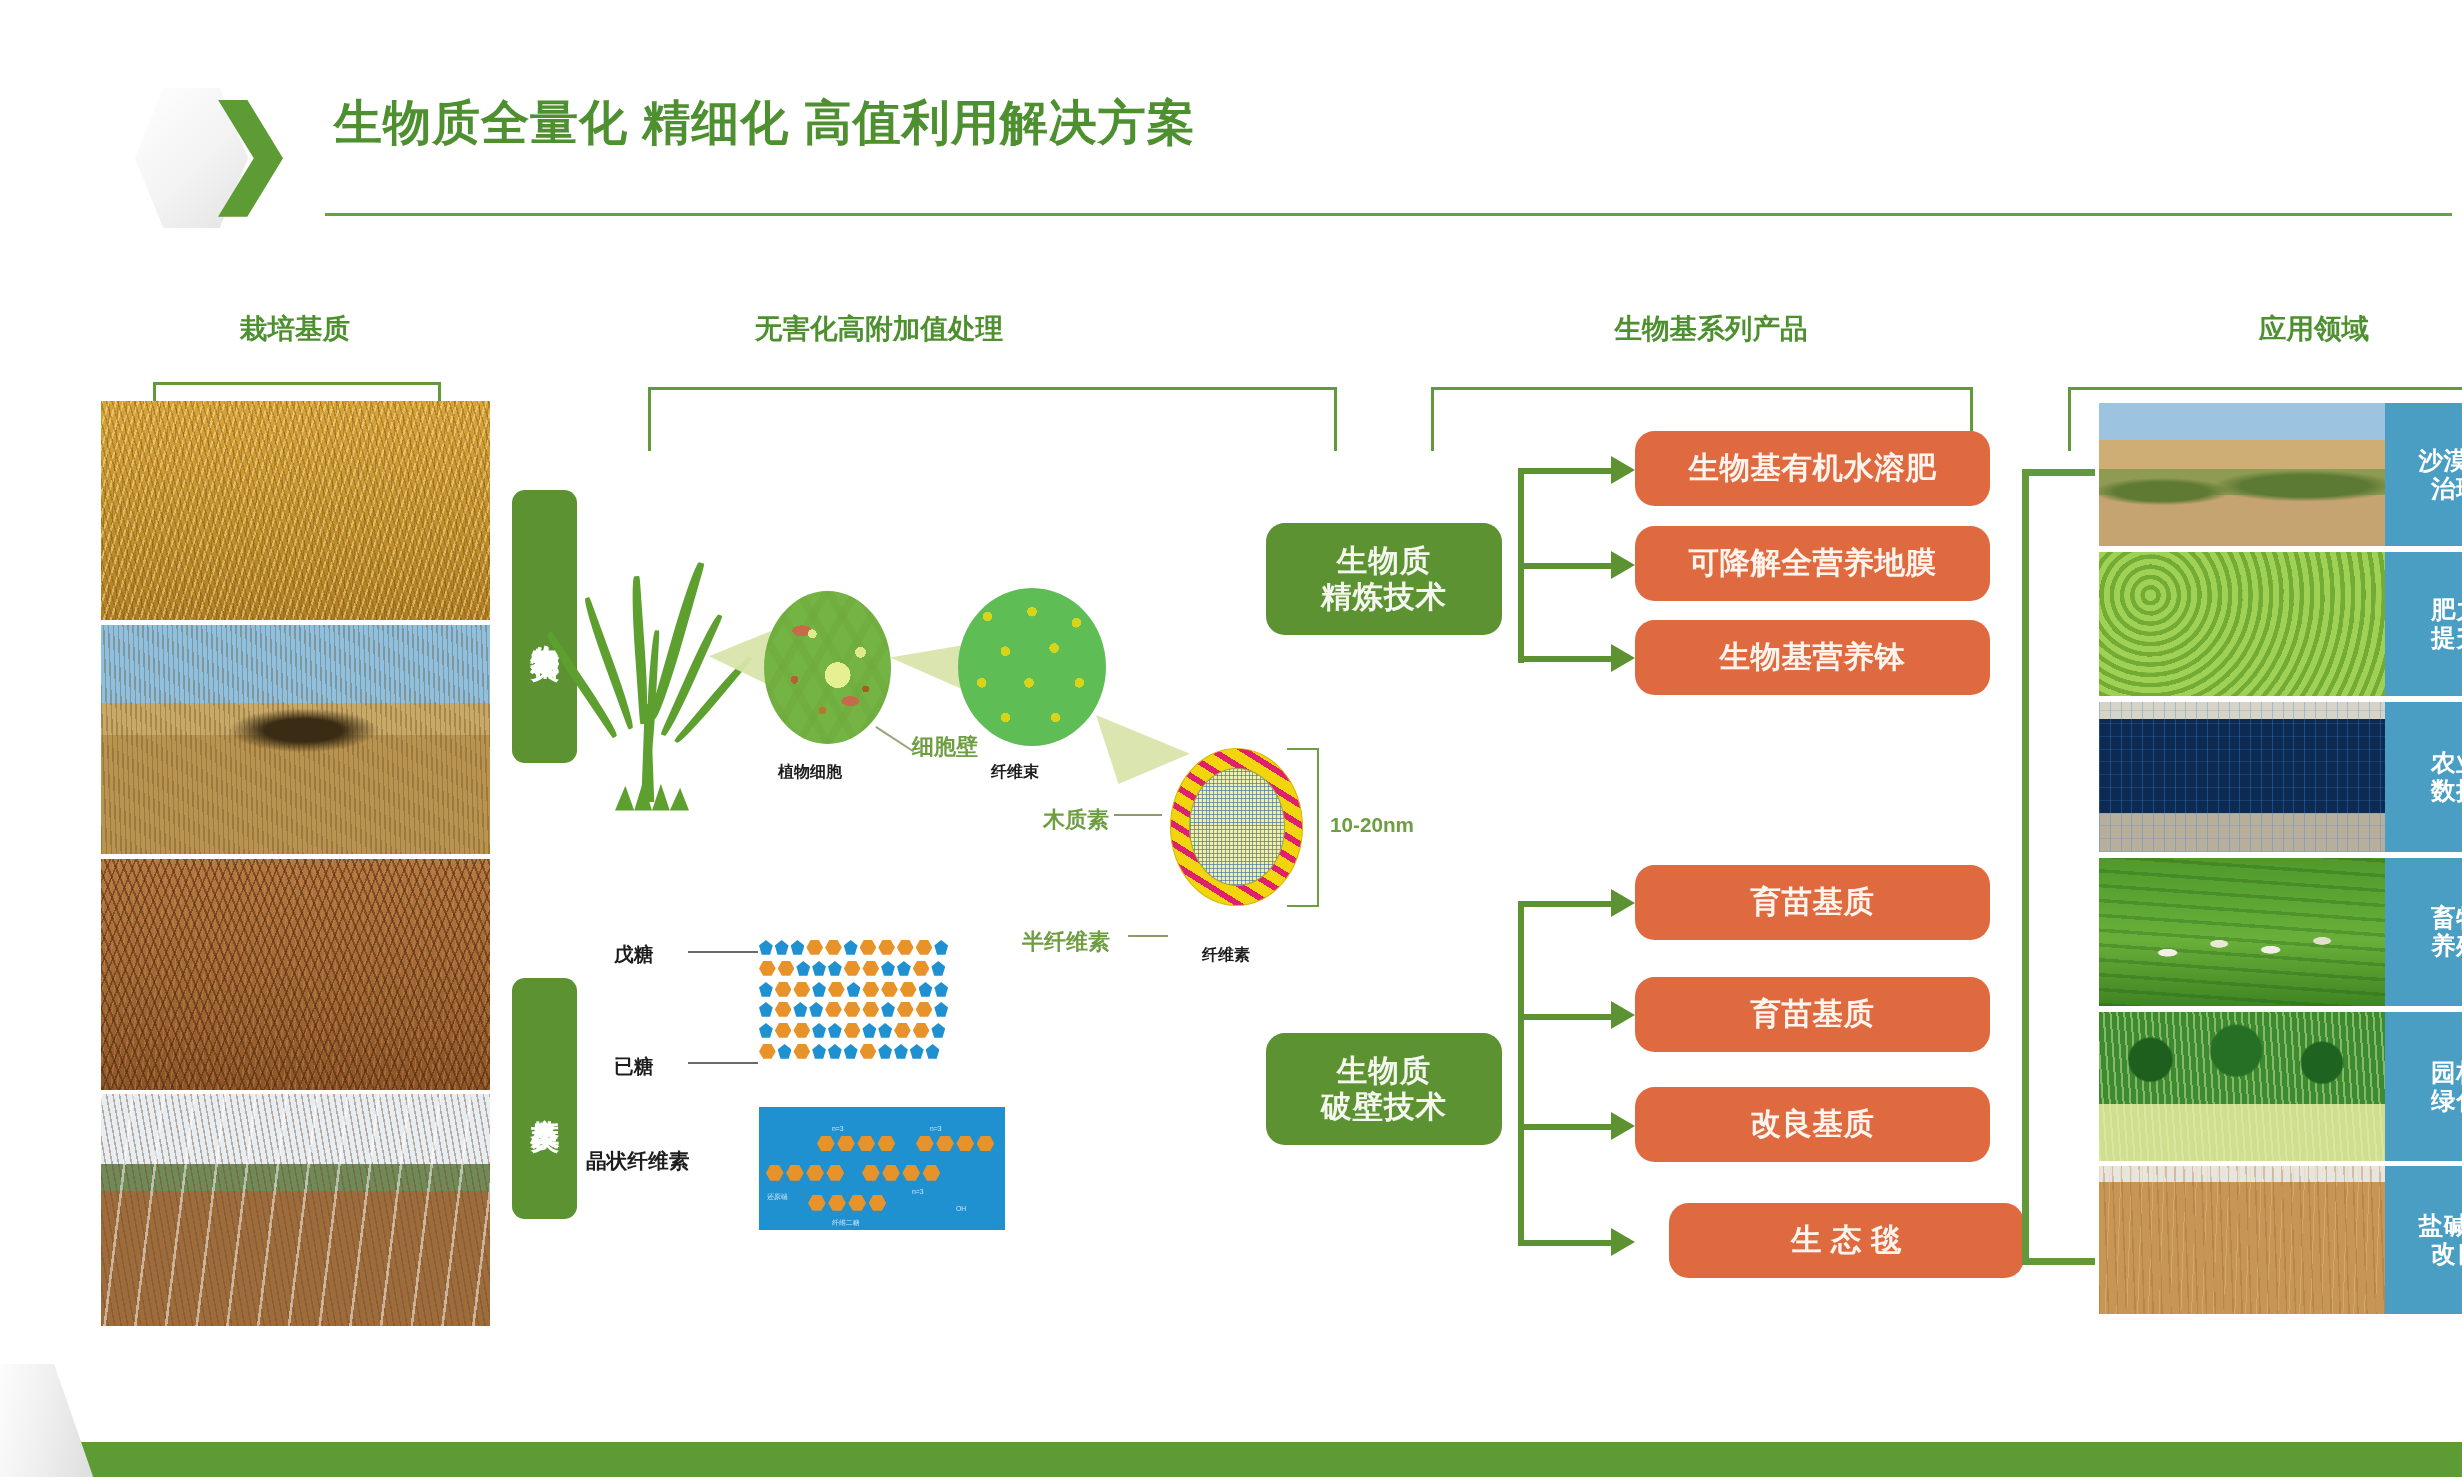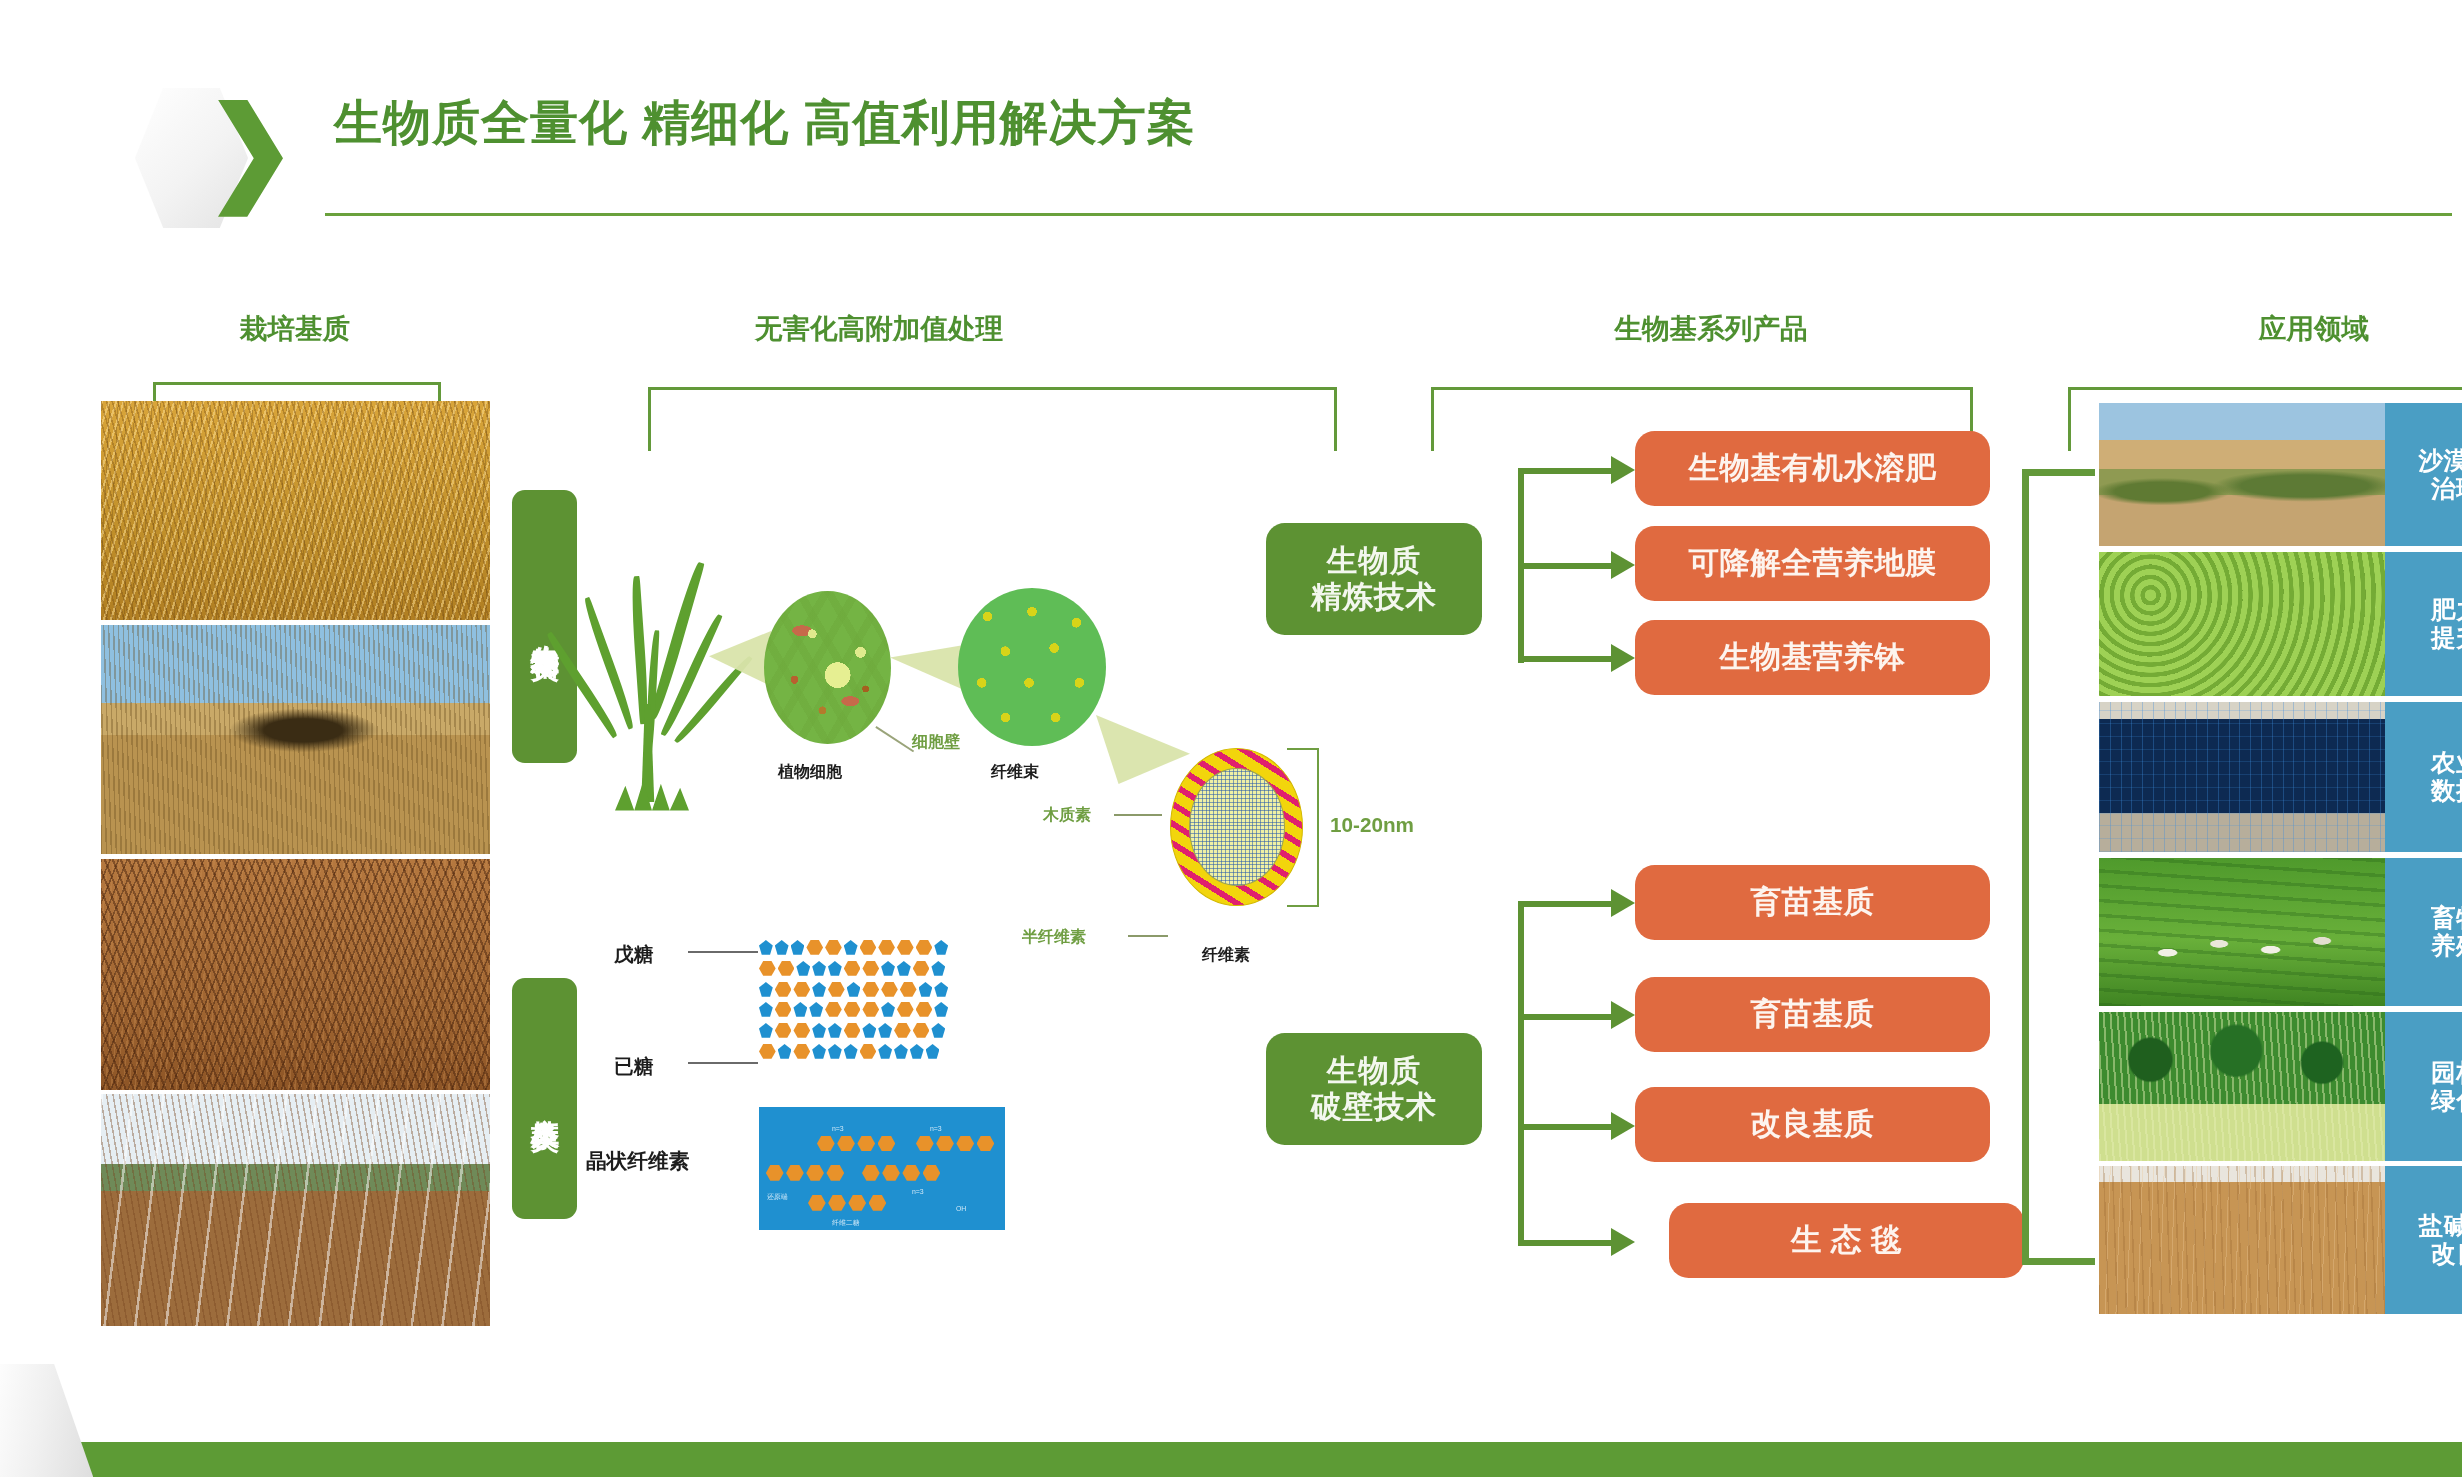--- a/index.html
+++ b/index.html
@@ -117,21 +117,21 @@
       radial-gradient(circle 6.4px at 65% 38%, #d8d419 0 74%, rgba(0,0,0,0) 76%),
       radial-gradient(circle 6.4px at 16% 60%, #d8d419 0 74%, rgba(0,0,0,0) 76%),
       radial-gradient(circle 6.4px at 48% 60%, #d8d419 0 74%, rgba(0,0,0,0) 76%),
       radial-gradient(circle 6.4px at 82% 60%, #d8d419 0 74%, rgba(0,0,0,0) 76%),
       radial-gradient(circle 6.4px at 32% 82%, #d8d419 0 74%, rgba(0,0,0,0) 76%),
       radial-gradient(circle 6.4px at 66% 82%, #d8d419 0 74%, rgba(0,0,0,0) 76%),
       #5fbd56;
   }
 
   .sci-label { position:absolute; font-size:16px; color:#1d1d1d; font-weight:bold; white-space:nowrap; }
-  .sci-label.green { color:#6f9e42; font-size:16px; }
+  .sci-label.green { color:#6f9e42; font-size:22px; }
 
   
   .nano-circle {
     position:absolute; border-radius:50%;
     background:
       repeating-linear-gradient(32deg, #e0206e 0 5.9px, rgba(0,0,0,0) 5.9px 16.7px),
       #f2d50c;
     border:1px solid #d2b800;
   }
   .nano-core {
@@ -155,21 +155,21 @@
   #crystal-box {
     position:absolute; background:#1f90d0;
   }
   .cb-row { position:absolute; display:flex; gap:2.5px; }
   .cb-hex { width:17.7px; height:15.8px; background:#e8922a;
             clip-path:polygon(25% 0,75% 0,100% 50%,75% 100%,25% 100%,0 50%); }
   .cb-tiny { position:absolute; color:#cfe8f8; font-size:6.9px; white-space:nowrap; }
 
   
   .tech-box {
-    position:absolute; width:216px; background:#5d9233; border-radius:18.7px;
+    position:absolute; width:236px; background:#5d9233; border-radius:18.7px;
     color:#f3f7ee; font-size:30.5px; font-weight:bold; line-height:1.18;
     display:flex; flex-direction:column; align-items:center; justify-content:center;
     text-align:center; letter-spacing:1px;
   }
 
   
   .conn-trunk { position:absolute; background:#5d9233; width:6.4px; }
   .conn-stem  { position:absolute; background:#5d9233; height:6.4px; }
   .conn-head  {
     position:absolute; width:0; height:0;

